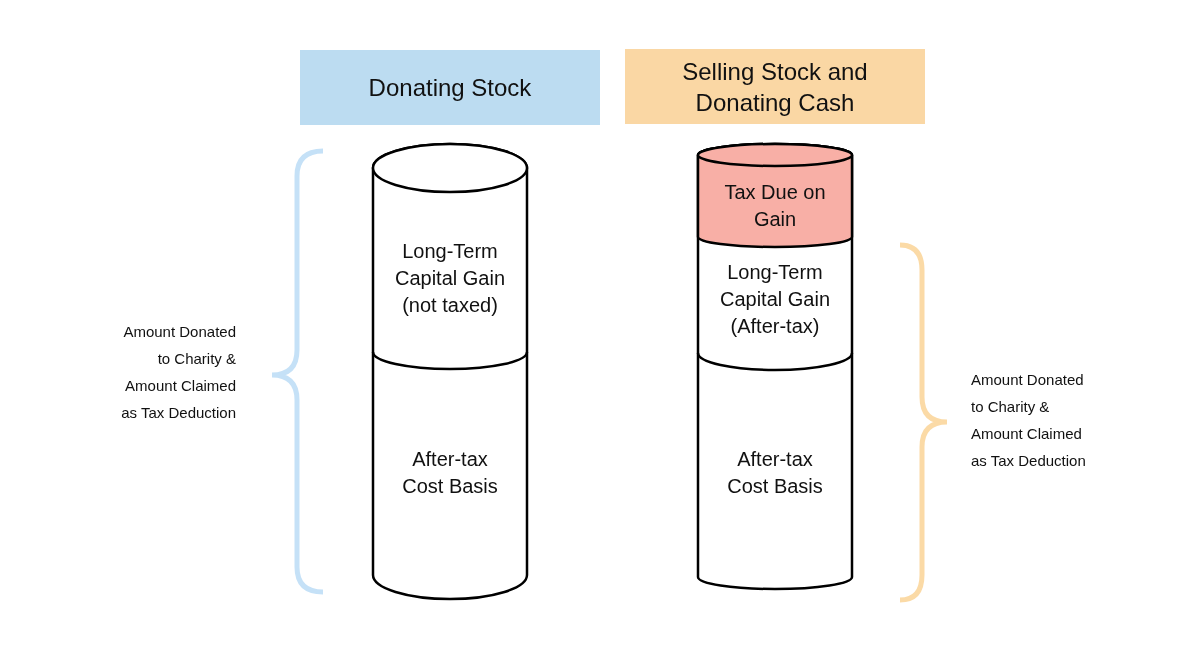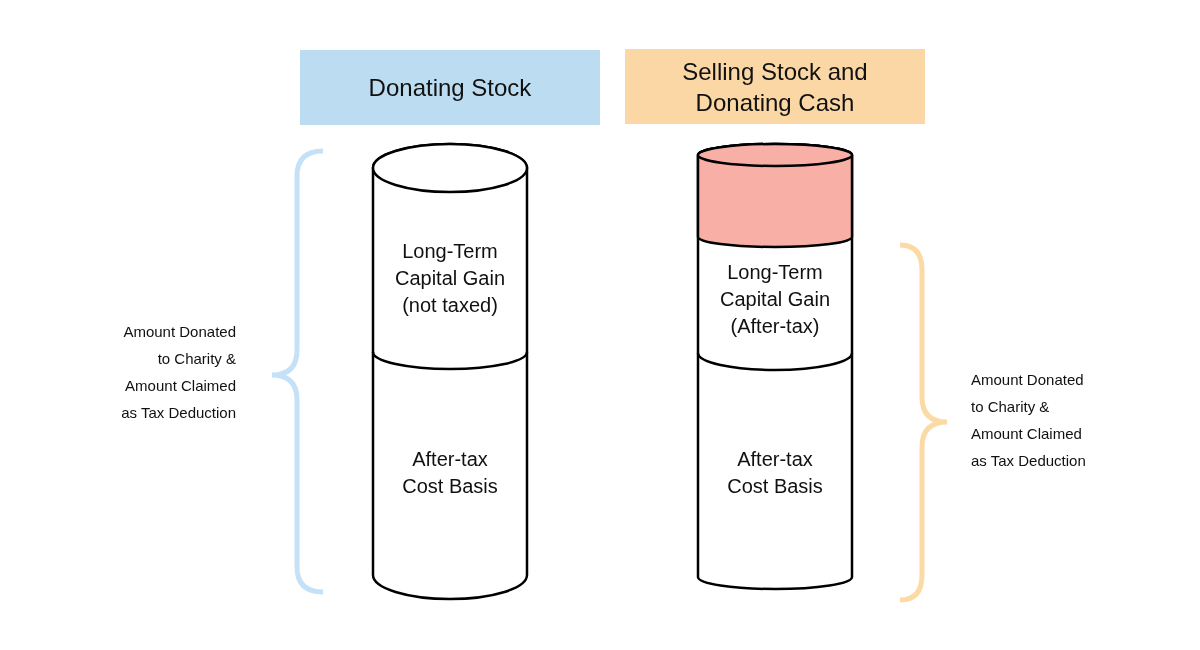--- a/index.html
+++ b/index.html
@@ -78,20 +78,22 @@
   <div class="hdr" id="hdr-right" style="background: rgb(250, 215, 164);">Selling Stock and
 Donating Cash</div>
 
   <div class="seg-label" id="label-capgain-left">Long-Term
 Capital Gain
 (not taxed)</div>
 
   <div class="seg-label" id="label-costbasis-left">After-tax
 Cost Basis</div>
 
+  <div class="seg-label" id="label-taxdue">Tax Due on
+Gain</div>
 
   <div class="seg-label" id="label-capgain-right">Long-Term
 Capital Gain
 (After-tax)</div>
 
   <div class="seg-label" id="label-costbasis-right">After-tax
 Cost Basis</div>
 
   <div class="brace-label" id="brace-label-left">Amount Donated
 to Charity &amp;

